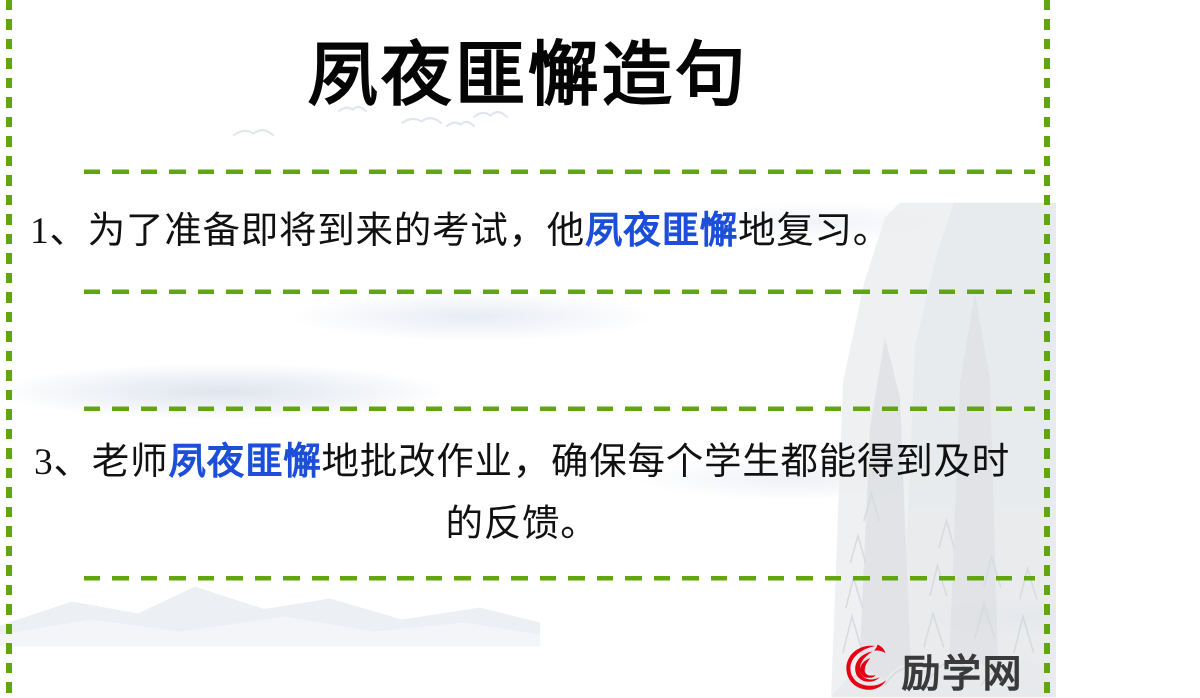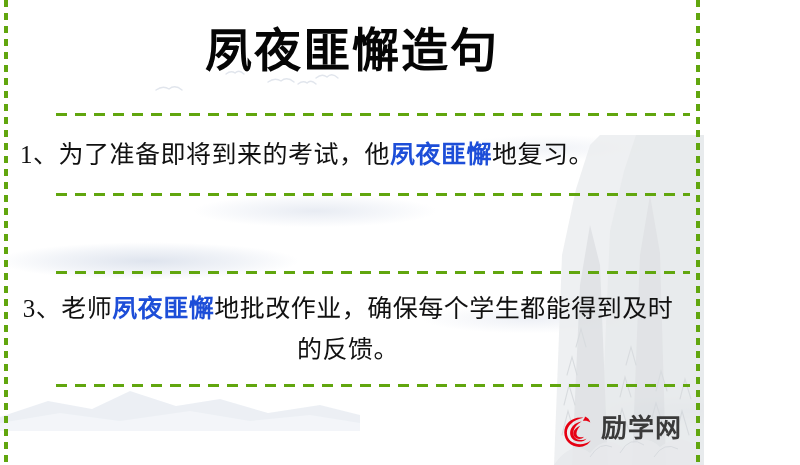--- a/index.html
+++ b/index.html
@@ -155,24 +155,24 @@
     font-weight: 700;
   }
   .line-1 { top: 134px; }
   .line-2 { top: 214px; }
   .line-3 { top: 288px; text-align: center; }
 
   
   .logo {
     position: absolute;
     right: 22px;
-    bottom: 16px;
+    bottom: 3px;
     z-index: 6;
     display: flex;
-    align-items: flex-start;
+    align-items: flex-end;
     gap: 7px;
   }
   .logo-mark {
     width: 34px;
     height: 34px;
     flex: 0 0 34px;
     display: block;
   }
   .logo-text {
     font-family: "Liberation Sans", "DejaVu Sans", sans-serif;

